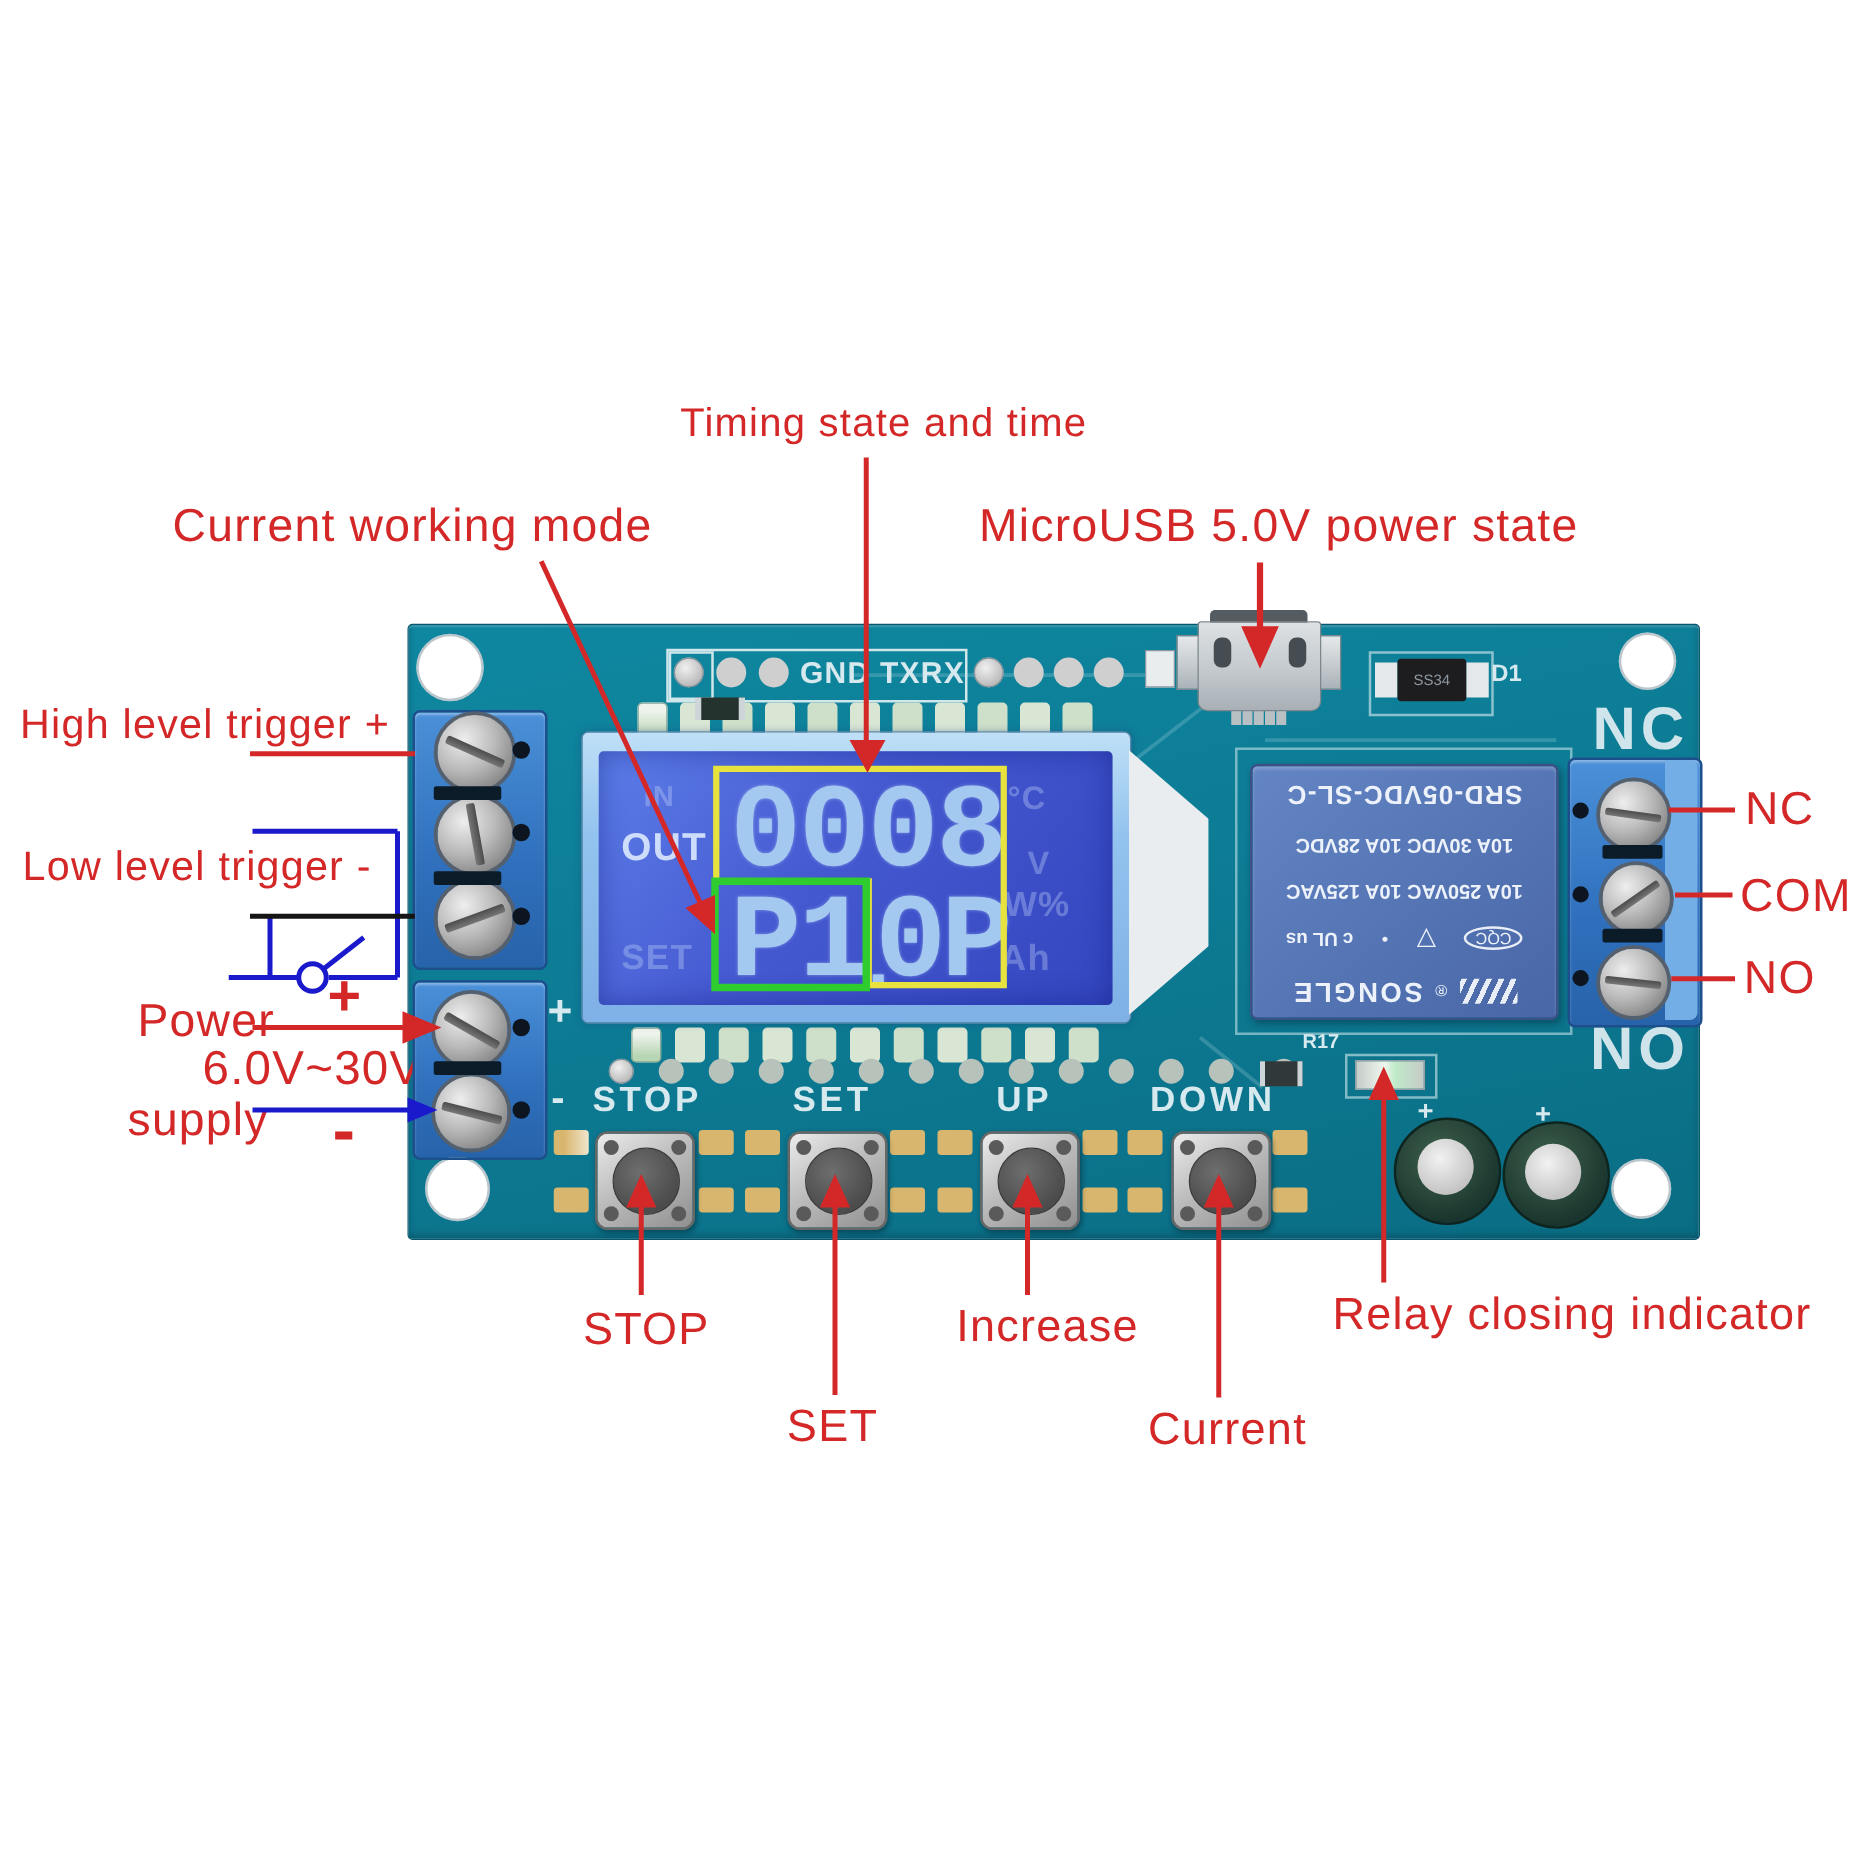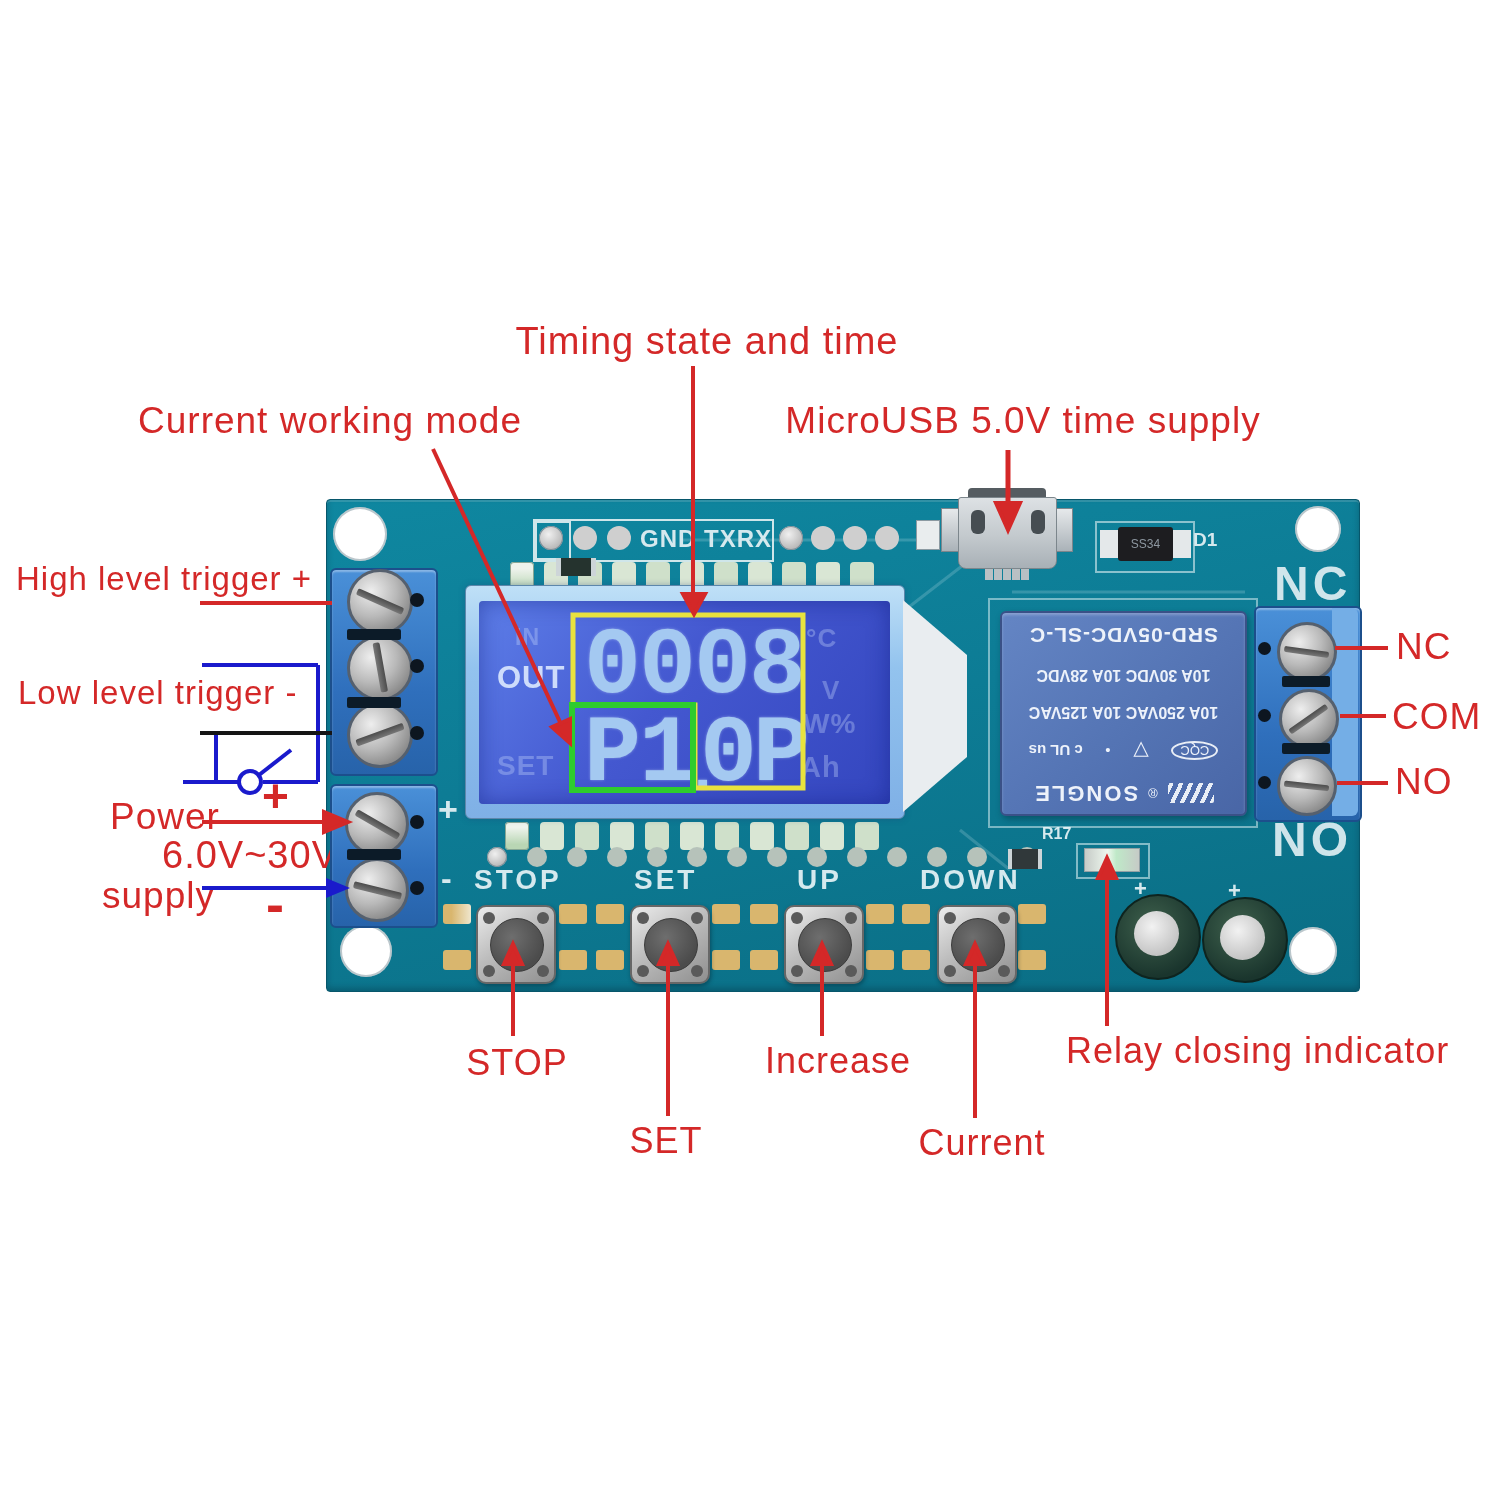--- a/index.html
+++ b/index.html
@@ -245,23 +245,23 @@
     <circle cx="250" cy="782" r="11" fill="#ffffff"></circle>
     <line x1="259" y1="775" x2="291" y2="750"></line>
     <line x1="263" y1="782" x2="318" y2="782"></line>
     <line x1="202" y1="888" x2="328" y2="888"></line>
   </g>
   <polygon points="350,888 326,878 326,898" fill="#1a1acc"></polygon>
 
   <line x1="200" y1="733" x2="332" y2="733" stroke="#151515" stroke-width="4"></line>
 </svg>
 
-<div class="ann cx" style="left:707px;top:322px;font-size:38px">Timing state and time</div>
+<div class="ann cx" style="left:707px;top:322px;font-size:32px">Timing state and time</div>
 <div class="ann cx" style="left:330px;top:402px;font-size:37px">Current working mode</div>
-<div class="ann cx" style="left:1023px;top:402px;font-size:37px">MicroUSB 5.0V time supply</div>
+<div class="ann cx" style="left:1023px;top:402px;font-size:37px">MicroUSB 5.0V power state</div>
 
 <div class="ann" style="left:16px;top:562px;font-size:33px">High level  trigger +</div>
 <div class="ann" style="left:18px;top:676px;font-size:33px">Low level  trigger -</div>
 <div class="ann" style="left:110px;top:798px;font-size:37px">Power</div>
 <div class="ann" style="left:162px;top:836px;font-size:38px">6.0V~30V</div>
 <div class="ann" style="left:102px;top:877px;font-size:37px">supply</div>
 <div class="ann" style="left:262px;top:772px;font-size:46px;font-weight:bold">+</div>
 <div class="ann" style="left:266px;top:876px;font-size:54px;font-weight:bold">-</div>
 
 <div class="ann" style="left:1396px;top:628px;font-size:37px">NC</div>

